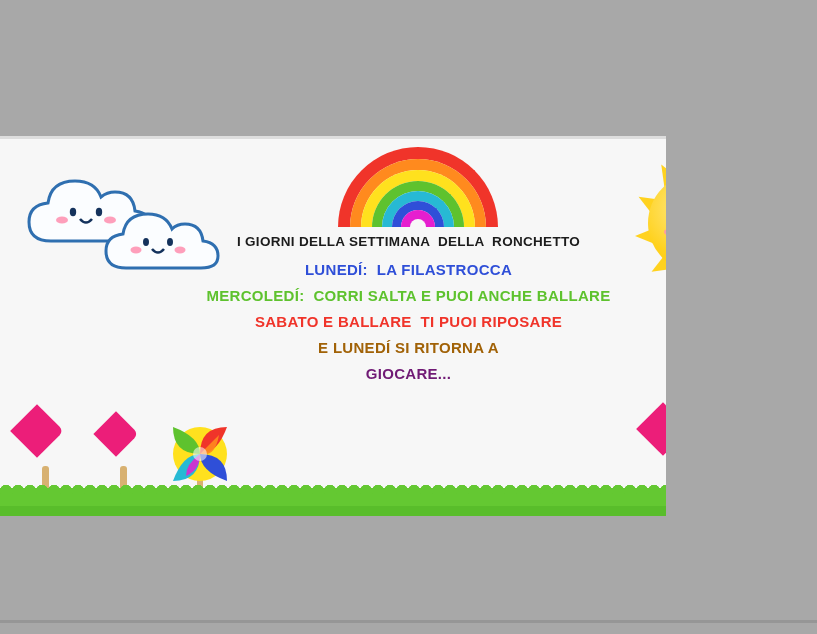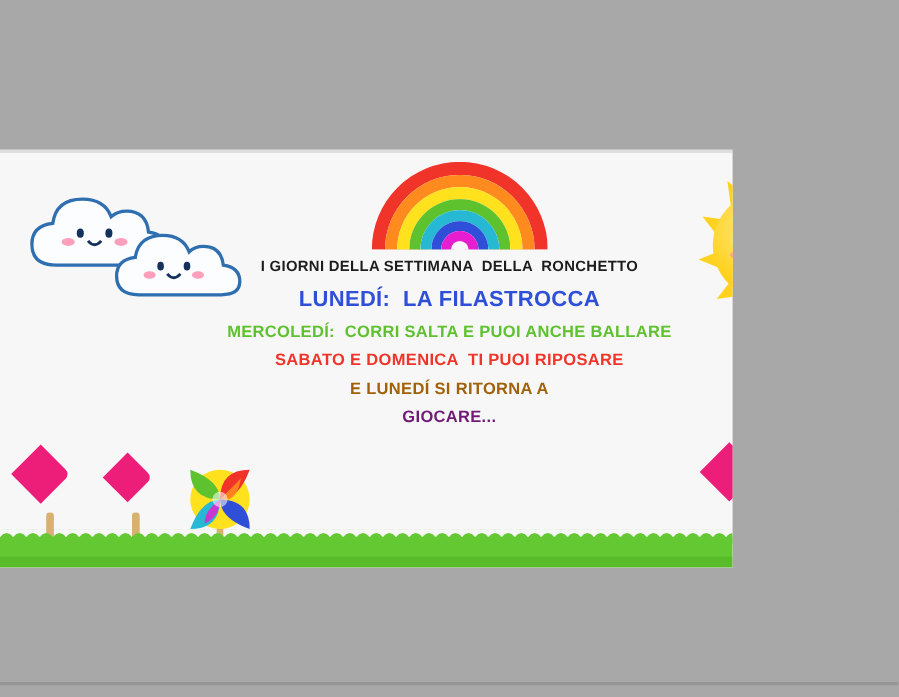--- a/index.html
+++ b/index.html
@@ -92,21 +92,21 @@
     width: 817px;
     text-align: center;
   }
   .line {
     font-weight: bold;
     letter-spacing: .3px;
     margin: 0 0 9px 0;
     white-space: pre;
   }
   .l-title { font-size: 13.5px; color: #1c1c1c; margin-bottom: 12px; }
-  .l-1 { font-size: 20px; color: #2f4fd8; }
+  .l-1 { font-size: 15px; color: #2f4fd8; }
   .l-2 { font-size: 15px; color: #ef2bb0; }
   .l-3 { font-size: 15px; color: #5ec22e; }
   .l-4 { font-size: 15px; color: #27b9d4; }
   .l-5 { font-size: 15px; color: #2f4fd8; }
   .l-6 { font-size: 15px; color: #f0342a; }
   .l-7 { font-size: 15px; color: #a16207; }
   .l-8 { font-size: 15px; color: #701a75; }
 
   
   .sun {
@@ -251,21 +251,21 @@
         <div class="face-mouth" style="left:41px;top:52px;"></div>
         <div class="cheek" style="left:16px;top:54px;"></div>
         <div class="cheek" style="left:69px;top:54px;"></div>
       </div>
     </div>
 
     <div class="lines">
       <div class="line l-title">I GIORNI DELLA SETTIMANA  DELLA  RONCHETTO</div>
       <div class="line l-1">LUNEDÍ:  LA FILASTROCCA</div>
       <div class="line l-3">MERCOLEDÍ:  CORRI SALTA E PUOI ANCHE BALLARE</div>
-      <div class="line l-6">SABATO E DOMENICA  TI PUOI RIPOSARE</div>
+      <div class="line l-6">SABATO E BALLARE  TI PUOI RIPOSARE</div>
       <div class="line l-7">E LUNEDÍ SI RITORNA A</div>
       <div class="line l-8">GIOCARE...</div>
     </div>
 
     <div>
       <div class="stick" style="left:42px;top:330px;height:40px;"></div>
       <div class="heart" style="left:18px;top:276px;width:38px;height:38px;">
       </div>
     </div>
     <div>

